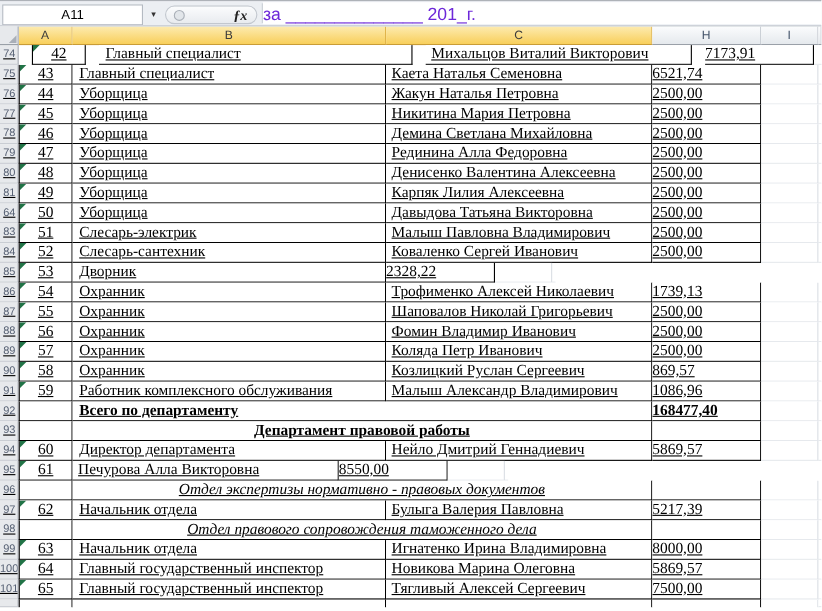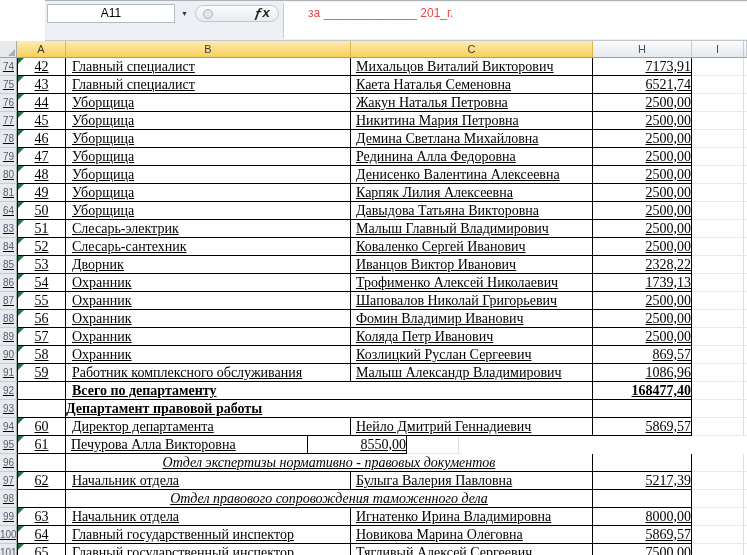--- a/index.html
+++ b/index.html
@@ -2,22 +2,22 @@
 <html><head>
 <meta charset="utf-8">
 <style>
   html,body{margin:0;padding:0;background:#fff;}
   .screen{
     width:747px;height:555px;position:relative;overflow:hidden;
     font-family:"Liberation Sans",sans-serif;background:#fff;
   }
   
   .fbar{
-    position:relative;height:41px;box-sizing:border-box;
-    background:#ECEFF3;border-top:1px solid #AEB2B8;border-bottom:1px solid #C2C7CE;margin-left:45px;
+    position:relative;height:24px;box-sizing:border-box;
+    background:#ECEFF3;border-top:1px solid #AEB2B8;border-bottom:1px solid #C2C7CE;
   }
   .namebox{
     position:absolute;left:2px;top:3px;width:128px;height:19px;box-sizing:border-box;
     background:#fff;border:1px solid #B4BAC2;text-align:center;
     font-size:12px;line-height:17px;color:#000;
   }
   .nb-drop{
     position:absolute;left:131px;top:3px;width:17px;height:19px;
     text-align:center;font-size:7px;line-height:19px;color:#333;cursor:default;
   }
@@ -25,27 +25,27 @@
     position:absolute;left:150px;top:4px;width:84px;height:17px;box-sizing:border-box;
     border:1px solid #C2C7CE;border-radius:9px;
     background:linear-gradient(#FBFCFD,#E8EBEF);
   }
   .cap-circle{
     position:absolute;left:7px;top:3px;width:8px;height:8px;border-radius:50%;
     background:#E2E6EA;border:1px solid #AAB0B8;
   }
   .fx{
     position:absolute;right:8px;top:0;height:15px;
-    font-family:Liberation Mono, monospace;font-style:italic;font-weight:bold;
+    font-family:Liberation Serif, serif;font-style:italic;font-weight:bold;
     font-size:13px;line-height:15px;color:#222;
   }
   .fdivider{position:absolute;left:238px;top:2px;bottom:2px;width:1px;background:#C6CBD2;}
   .finput{
     position:absolute;left:239px;top:1px;right:0;bottom:1px;background:#fff;
-    font-size:12px;line-height:23px;padding-left:24px;color:#ef4444;white-space:pre;
+    font-size:16px;line-height:23px;padding-left:0;color:#6d28d9;white-space:pre;
   }
   
   .chead{display:flex;height:17px;}
   .ch{
     box-sizing:border-box;flex:none;font-size:11px;text-align:center;line-height:16px;
     border-bottom:1px solid #9AA0A8;border-right:1px solid #C6CBD2;cursor:default;
   }
   .ch.sel{
     background:linear-gradient(#FDEBB0,#F8CF5B);color:#3B3B3B;
     border-right:1px solid #E0B44A;border-bottom:1px solid #C99C36;
@@ -71,27 +71,27 @@
   .cell{
     box-sizing:border-box;flex:none;position:relative;background:#fff;
     font-family:"Liberation Serif",serif;font-size:14px;line-height:16px;
     white-space:nowrap;overflow:hidden;padding-top:1px;cursor:default;
   }
   .bc{border-right:1px solid #000;border-bottom:1px solid #000;}
   .cA{width:49px;border-left:1px solid #000;text-align:center;}
   .cB{width:285px;padding-left:6px;}
   .cC{width:242px;padding-left:5px;}
   .cBC{width:527px;}
-  .cH{width:99px;text-align:right;}
+  .cH{width:99px;text-align:left;}
   .cI{width:52px;border-right:1px solid #DADEE4;border-bottom:1px solid #E6E9ED;}
   .cS{width:3px;box-sizing:border-box;flex:none;background:#fff;border-bottom:1px solid #E6E9ED;}
-  .row.first .bc{border-top:0;}
+  .row.first .bc{border-top:0;margin-left:12px;}
   .row.total .cBC{font-weight:bold;padding-left:6px;}
   .row.total .cH{font-weight:bold;}
-  .row.dept .cBC{font-weight:bold;}
+  .row.dept .cBC{font-weight:bold;text-align:center;}
   .row.section .cBC{font-style:italic;text-align:center;}
   .tri{
     position:absolute;left:0;top:0;width:0;height:0;
     border-top:6px solid #217346;border-right:6px solid transparent;
   }
   .sliver-row{display:flex;height:7px;box-sizing:border-box;}
   .sliver-row .sc{box-sizing:border-box;flex:none;background:#fff;border-right:1px solid #000;}
   .sliver-row .scA{width:49px;border-left:1px solid #000;}
   .sliver-row .scI{width:52px;border-right:1px solid #DADEE4;}
 </style>
@@ -203,39 +203,38 @@
         <div class="cell cB bc">Уборщица</div>
         <div class="cell cC bc">Давыдова Татьяна Викторовна</div>
         <div class="cell cH bc">2500,00</div>
         <div class="cell cI"></div>
         <div class="cS"></div>
       </div>
       <div class="row data">
         <div class="rh">83</div>
         <div class="cell cA bc">51<span class="tri"></span></div>
         <div class="cell cB bc">Слесарь-электрик</div>
-        <div class="cell cC bc">Малыш Главный Владимирович</div>
+        <div class="cell cC bc">Малыш Павловна Владимирович</div>
         <div class="cell cH bc">2500,00</div>
         <div class="cell cI"></div>
         <div class="cS"></div>
       </div>
       <div class="row data">
         <div class="rh">84</div>
         <div class="cell cA bc">52<span class="tri"></span></div>
         <div class="cell cB bc">Слесарь-сантехник</div>
         <div class="cell cC bc">Коваленко Сергей Иванович</div>
         <div class="cell cH bc">2500,00</div>
         <div class="cell cI"></div>
         <div class="cS"></div>
       </div>
       <div class="row data">
         <div class="rh">85</div>
         <div class="cell cA bc">53<span class="tri"></span></div>
         <div class="cell cB bc">Дворник</div>
-        <div class="cell cC bc">Иванцов Виктор Иванович</div>
         <div class="cell cH bc">2328,22</div>
         <div class="cell cI"></div>
         <div class="cS"></div>
       </div>
       <div class="row data">
         <div class="rh">86</div>
         <div class="cell cA bc">54<span class="tri"></span></div>
         <div class="cell cB bc">Охранник</div>
         <div class="cell cC bc">Трофименко Алексей Николаевич</div>
         <div class="cell cH bc">1739,13</div>

